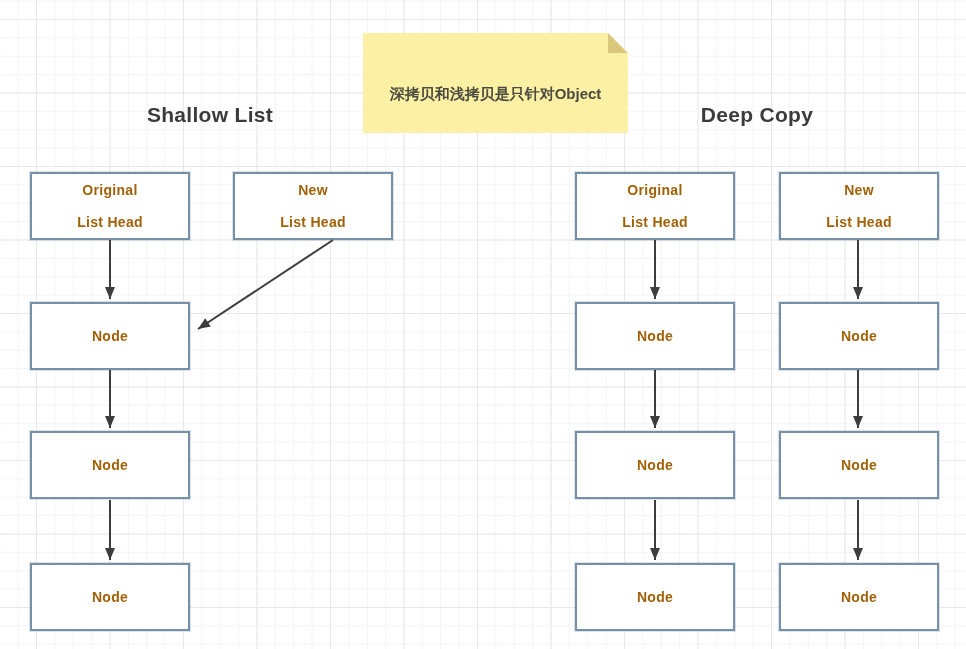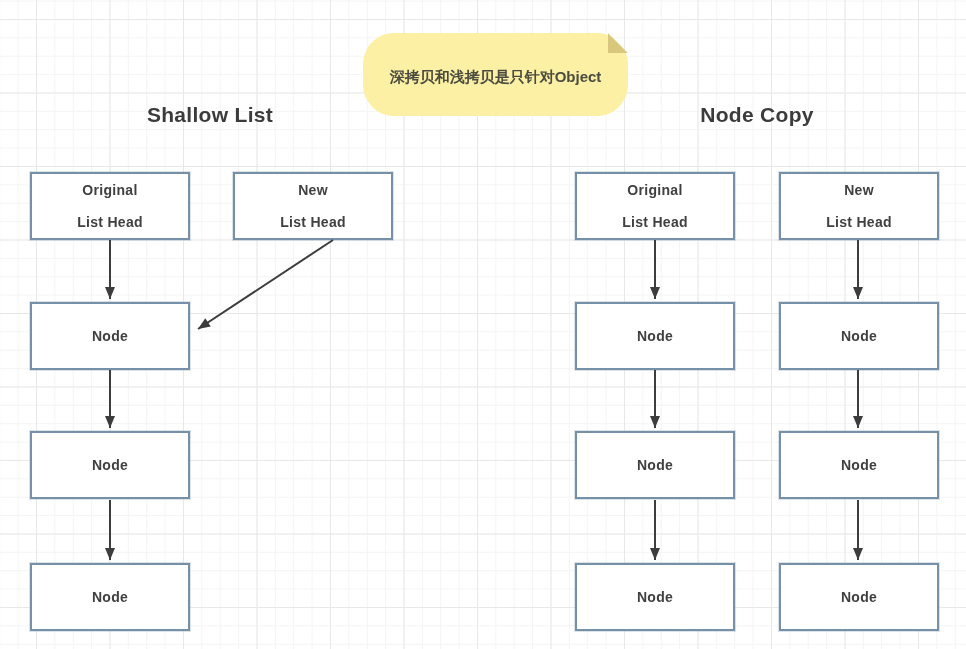--- a/index.html
+++ b/index.html
@@ -30,21 +30,21 @@
   .box{
     position:absolute;
     width:156px;height:64px;      
     background:#ffffff;
     border:2px solid #7590a7;
     box-shadow:0 0 0 1px rgba(117,144,167,.25);
     display:flex;
     flex-direction:column;
     align-items:center;
     justify-content:center;
-    color:#404040;
+    color:#a16207;
     font-weight:bold;
     font-size:14px;
     letter-spacing:.3px;
     box-sizing:content-box;
   }
   .box.two-line{justify-content:space-between;padding:8px 0;height:48px;}
   .note{
     position:absolute;
     left:363px;top:33px;
     width:265px;height:79px;
@@ -52,22 +52,21 @@
     clip-path:polygon(0 0, calc(100% - 20px) 0, 100% 20px, 100% 100%, 0 100%);
     display:flex;
     flex-direction:column;
     align-items:center;
     justify-content:center;
     text-align:center;
     color:#4b4b40;
     font-weight:bold;
     font-size:15px;
     line-height:22px;
-    padding-top:4px;
-    border-radius:31px;
+    padding-top:21px;
   }
   .note-fold{
     position:absolute;
     right:0;top:0;
     width:20px;height:20px;
     background:#d8c77c;
     clip-path:polygon(0 0, 100% 100%, 0 100%);
   }
   svg.wires{position:absolute;left:0;top:0;pointer-events:none;}
 </style>
@@ -75,21 +74,21 @@
 <body>
 
 <div class="canvas">
 
   <div class="note">
     <div class="note-fold"></div>
     <div>深拷贝和浅拷贝是只针对Object</div>
   </div>
 
   <div class="section-title" style="left:210px;">Shallow List</div>
-  <div class="section-title" style="left:757px;">Node Copy</div>
+  <div class="section-title" style="left:757px;">Deep Copy</div>
 
   <div class="box two-line" style="left:30px;top:172px;">
     <span>Original</span>
     <span>List Head</span>
   </div>
   <div class="box two-line" style="left:233px;top:172px;">
     <span>New</span>
     <span>List Head</span>
   </div>
   <div class="box" style="left:30px;top:302px;">

